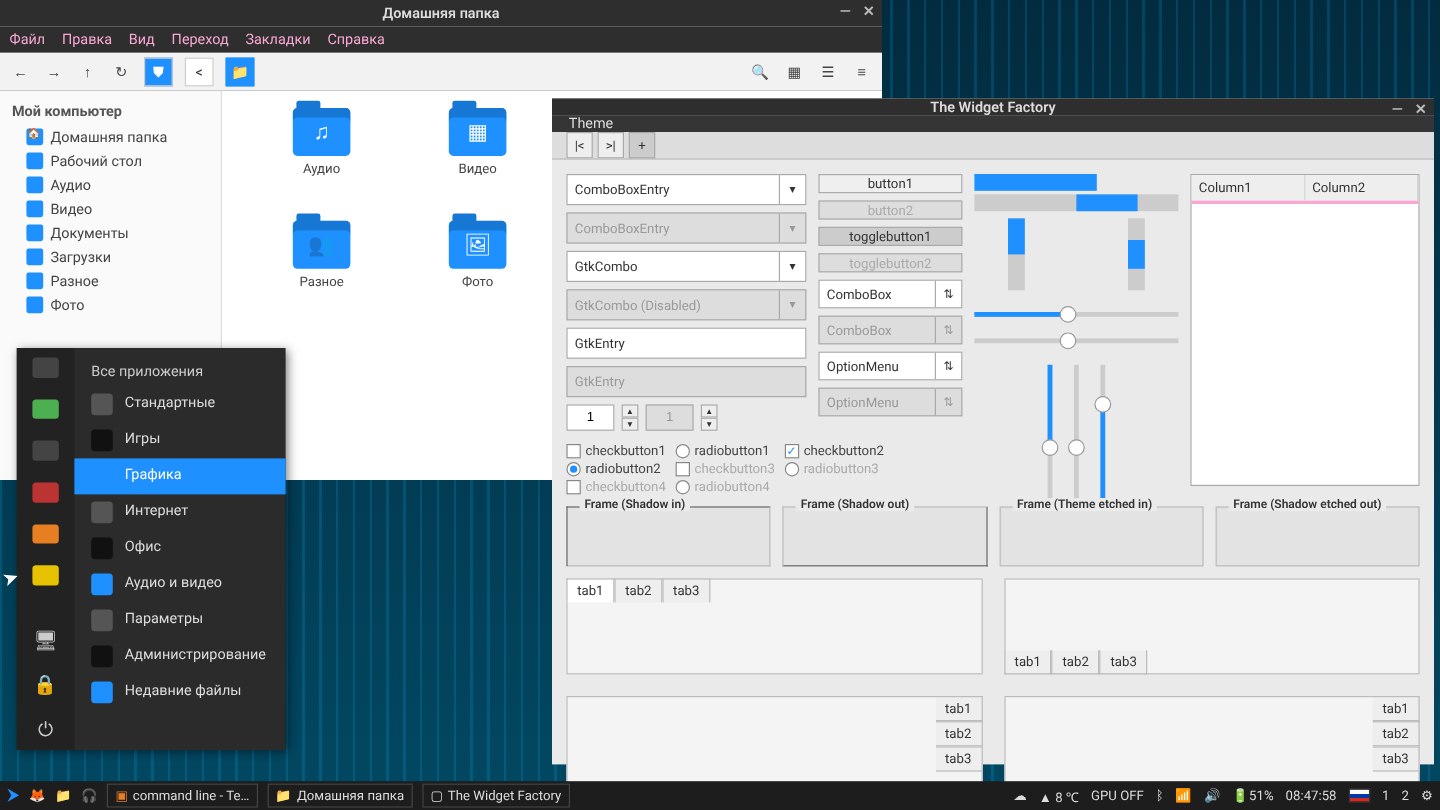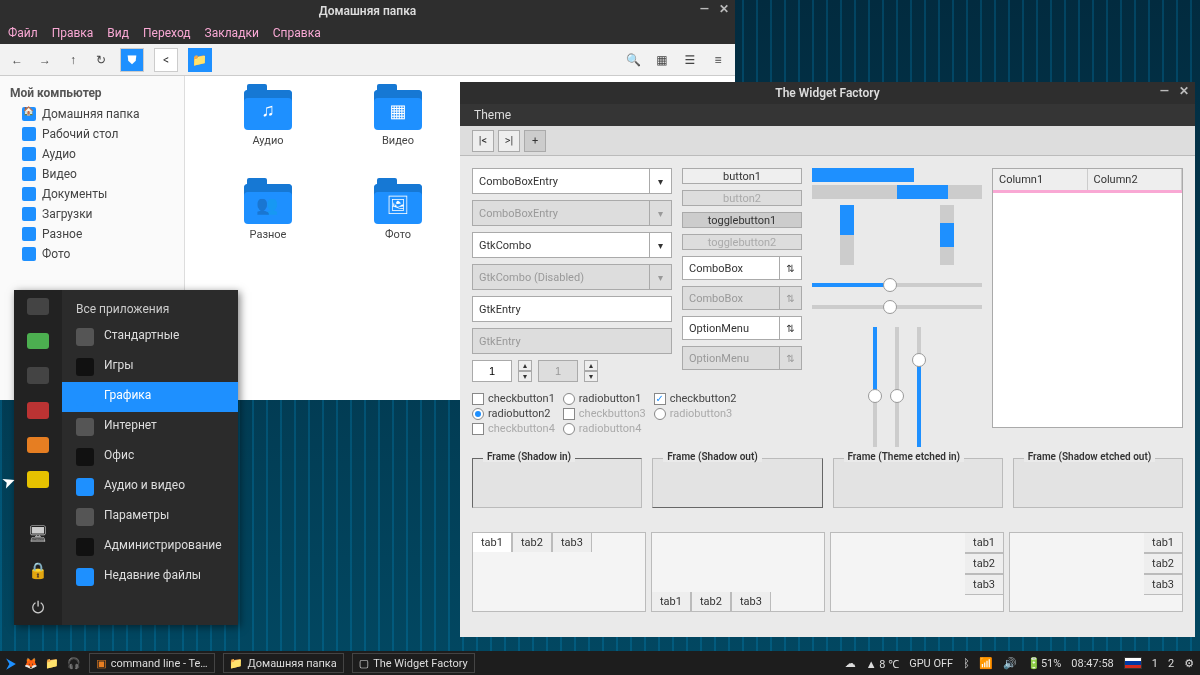--- a/index.html
+++ b/index.html
@@ -209,21 +209,21 @@
   .listview{border:1px solid #aaa;background:#fff;height:260px;}
   .listhead{display:flex;border-bottom:3px solid #f9a8d4;}
   .listhead span{flex:1;padding:4px 6px;border-right:1px solid #ccc;font-size:11px;background:#eee;}
 
   .frames{grid-column:1/-1;display:grid;grid-template-columns:repeat(4,1fr);gap:10px;}
   .frame{border:1px solid #bbb;height:50px;position:relative;background:#e3e3e3;}
   .frame.in{border-style:inset;}
   .frame.out{border-style:outset;}
   .frame-label{position:absolute;top:-8px;left:10px;font-size:10px;font-weight:600;background:#eaeaea;padding:0 4px;}
 
-  .tabsrow{grid-column:1/-1;display:grid;grid-template-columns:repeat(4,1fr);gap:5px;}
+  .tabsrow{grid-column:1/-1;display:grid;grid-template-columns:repeat(2,1fr);gap:18px;}
   .tabbox{border:1px solid #bbb;background:#f4f4f4;height:80px;position:relative;font-size:11px;}
   .tab-top{position:absolute;top:-1px;left:-1px;display:flex;}
   .tab-top span{border:1px solid #bbb;border-bottom:none;padding:3px 8px;background:#eee;}
   .tab-top span.act{background:#fff;}
   .tab-bot{position:absolute;bottom:-1px;left:-1px;display:flex;}
   .tab-bot span{border:1px solid #bbb;border-top:none;padding:3px 8px;background:#eee;}
   .tab-right{position:absolute;right:-1px;top:-1px;display:flex;flex-direction:column;}
   .tab-right span{border:1px solid #bbb;border-left:none;padding:3px 8px;background:#eee;}
 
   

